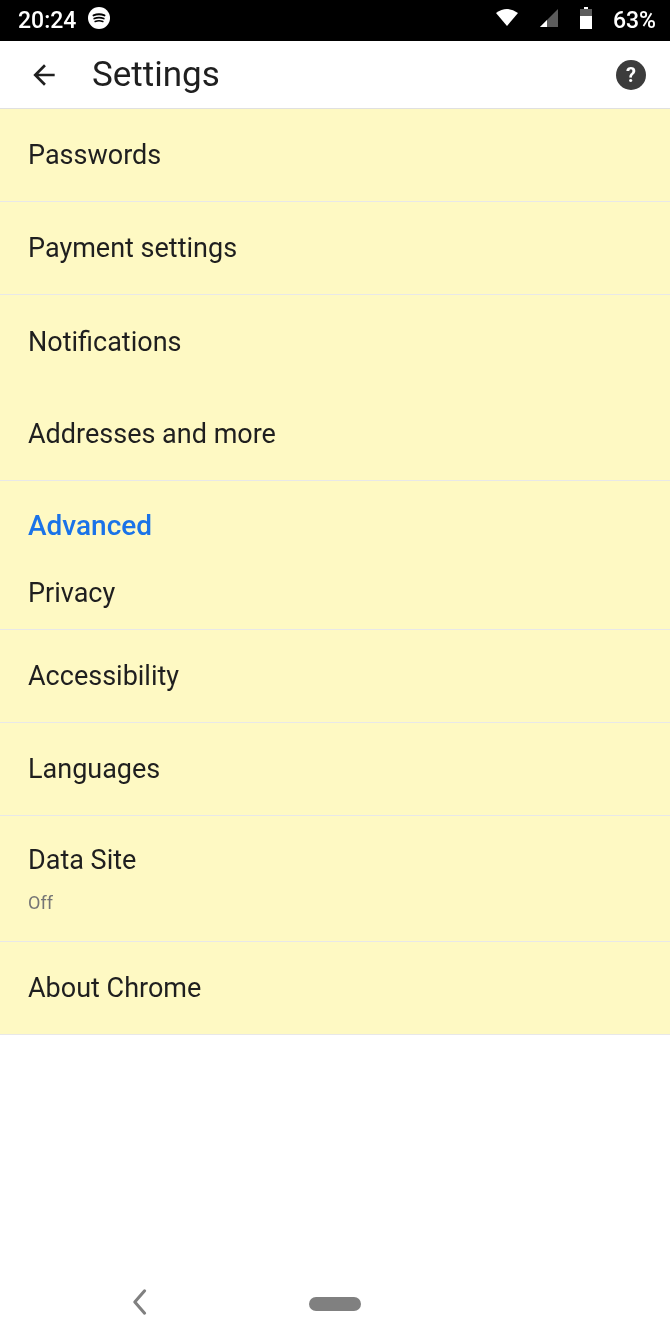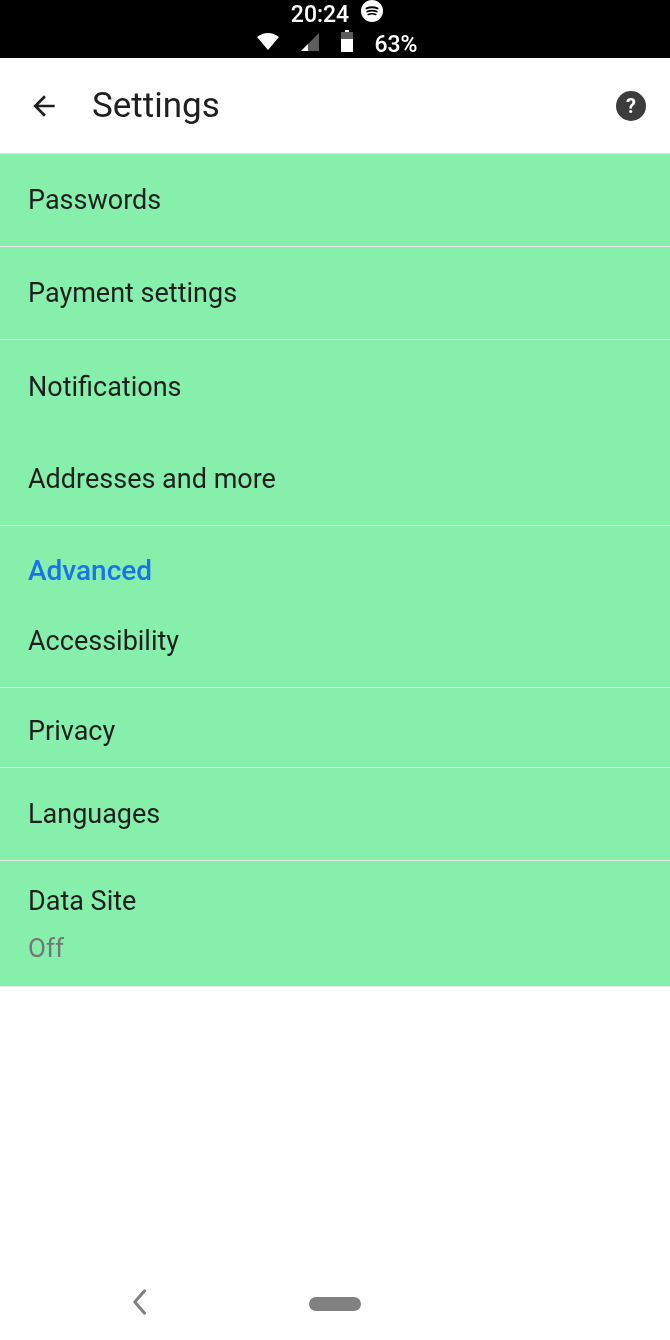--- a/index.html
+++ b/index.html
@@ -9,43 +9,42 @@
       font-family: Roboto, -apple-system, BlinkMacSystemFont, "Segoe UI", sans-serif;
     }
     body {
       width: 670px;
       height: 1340px;
       background: #ffffff;
       position: relative;
       overflow: hidden;
     }
     .status-bar {
-      height: 58px;
+      height: 41px;
       background: #000000;
       color: #ffffff;
       display: flex;
       align-items: center;
       justify-content: space-between;
       padding: 0 14px 0 18px;
       font-size: 23px;
       font-weight: 500;
-      flex-direction: column;
     }
     .status-left {
       display: flex;
       align-items: center;
       gap: 12px;
     }
     .status-right {
       display: flex;
       align-items: center;
       gap: 20px;
     }
     .app-bar {
-      height: 96px;
+      height: 68px;
       display: flex;
       align-items: center;
       padding: 0 24px;
       background: #ffffff;
       border-bottom: 1px solid #e0e0e0;
     }
     .back-btn {
       width: 40px;
       height: 40px;
       display: flex;
@@ -65,40 +64,40 @@
       border-radius: 50%;
       background: #3c3c3c;
       color: #ffffff;
       display: flex;
       align-items: center;
       justify-content: center;
       font-size: 20px;
       font-weight: 700;
     }
     .settings-list {
-      background: #86efac;
+      background: #fef9c3;
     }
     .settings-item {
       min-height: 93px;
       display: flex;
       flex-direction: column;
       justify-content: center;
       padding: 0 28px;
       border-bottom: 1px solid #e8e8e8;
     }
     .settings-item.no-border {
       border-bottom: none;
     }
     .item-label {
       font-size: 27px;
       color: #1f1f1f;
       font-weight: 400;
     }
     .item-sub {
-      font-size: 26px;
+      font-size: 18px;
       color: #757575;
       margin-top: 16px;
     }
     .section-header {
       font-size: 28px;
       color: #1a73e8;
       font-weight: 500;
       padding: 28px 28px 8px 28px;
     }
     .section-first-item {
@@ -192,32 +191,35 @@
   </div>
   <div class="settings-item no-border">
     <span class="item-label">Notifications</span>
   </div>
   <div class="settings-item">
     <span class="item-label">Addresses and more</span>
   </div>
 
   <div class="section-header">Advanced</div>
 
-  <div class="settings-item">
-    <span class="item-label">Accessibility</span>
-  </div>
   <div class="settings-item section-first-item">
     <span class="item-label">Privacy</span>
+  </div>
+  <div class="settings-item">
+    <span class="item-label">Accessibility</span>
   </div>
   <div class="settings-item">
     <span class="item-label">Languages</span>
   </div>
   <div class="settings-item data-saver-item">
     <span class="item-label">Data Site</span>
     <span class="item-sub">Off</span>
+  </div>
+  <div class="settings-item">
+    <span class="item-label">About Chrome</span>
   </div>
 
 </div>
 
 <div class="nav-bar">
   <div class="nav-back">
     <svg width="18" height="28" viewBox="0 0 12 20">
       <path d="M10 2 L3 10 L10 18" stroke="#808080" stroke-width="2.2" fill="none" stroke-linecap="round" stroke-linejoin="round"></path>
     </svg>
   </div>

